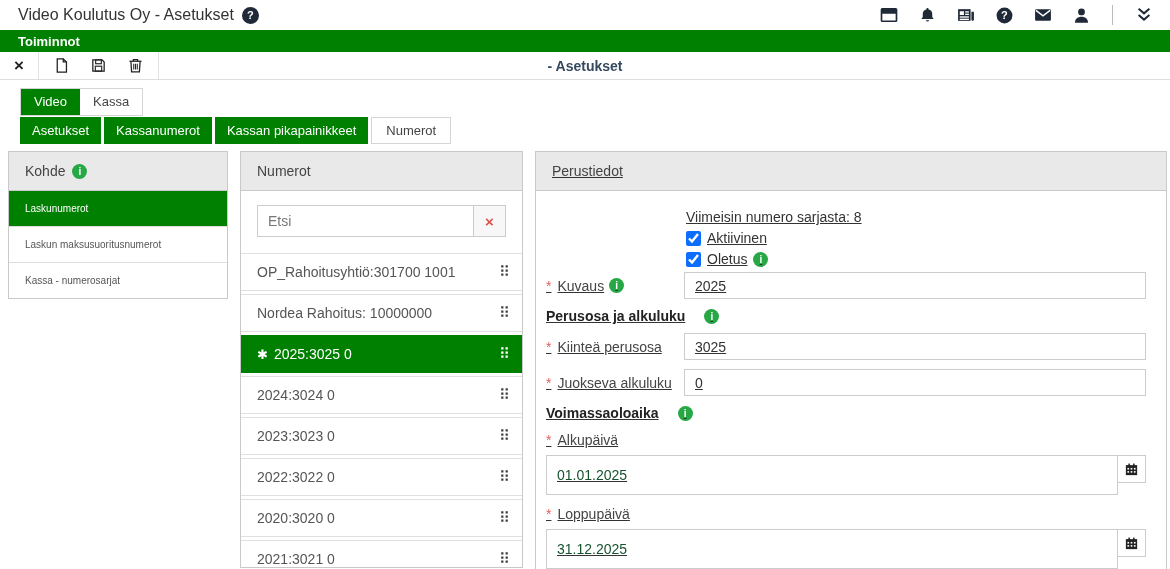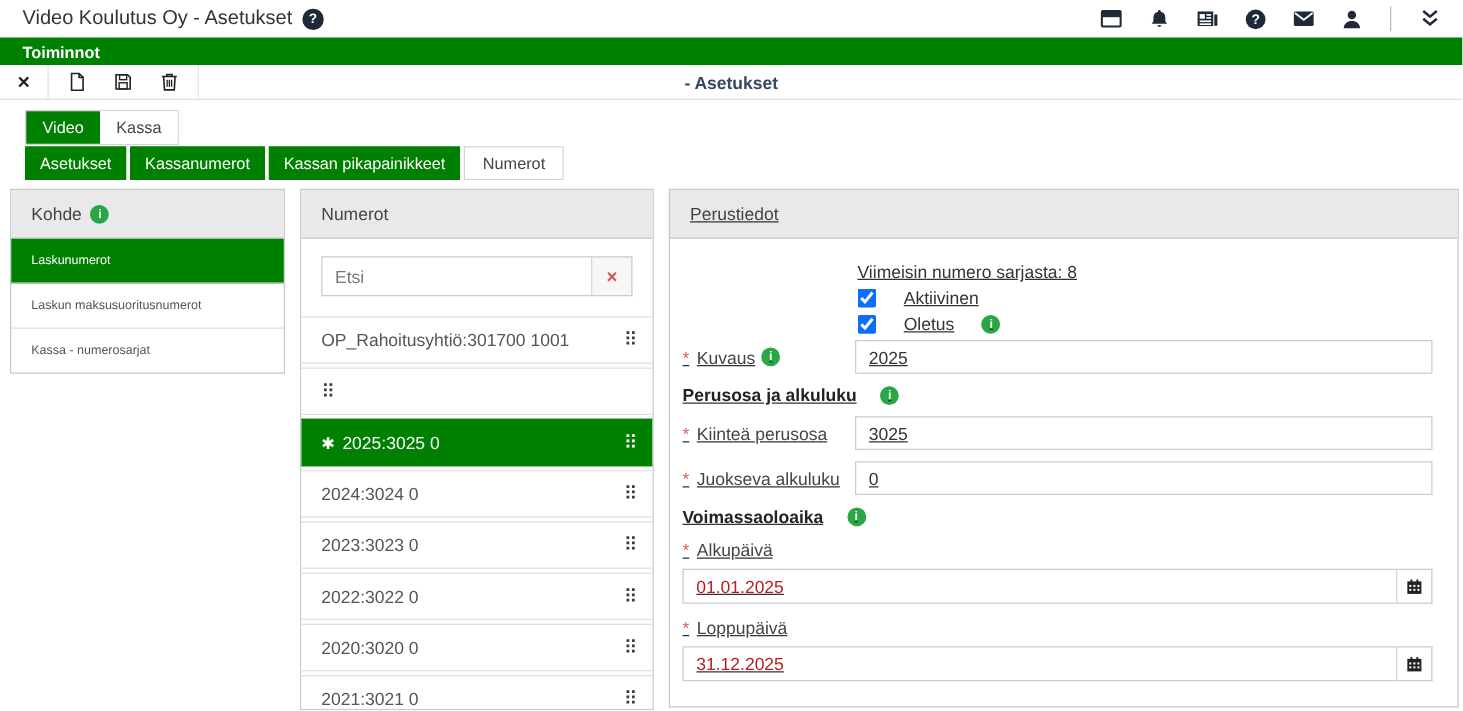--- a/index.html
+++ b/index.html
@@ -78,30 +78,30 @@
   .perustiedot-panel { flex:1;text-decoration:underline; }
   .pt-body { padding:18px 20px 20px 10px; }
   .form-row { display:flex; align-items:center; margin-bottom:9px; }
   .form-label { width:138px; flex-shrink:0; font-size:14px; color:#444;
     display:flex; align-items:center; gap:5px; padding-right:8px; }
   .req { color:#e05f5f; margin-right:1px; }
   .text-input { flex:1; height:27px; border:1px solid #ccc; padding:0 10px;
     font-size:14px; color:#333; font-family:inherit; min-width:0; }
   .indent-block { margin-left:140px; }
   .last-number { font-size:14px; color:#333; margin-bottom:5px; }
-  .check-row { display:flex; align-items:flex-end; gap:22px; margin-bottom:5px;
+  .check-row { display:flex; align-items:flex-end; gap:6px; margin-bottom:5px;
     font-size:14px; color:#333; }
   .check-row input[type=checkbox] { width:15px; height:15px; accent-color:#0d6efd; cursor:pointer; }
   .section-heading { font-size:14px; font-weight:bold; color:#222;
     display:flex; align-items:center; gap:19px; margin:4px 0 9px; }
   .date-label { font-size:14px; color:#444; margin:11px 0 7px;
     display:flex; align-items:center; gap:5px; }
   .date-group { display:flex; }
-  .date-input { flex:1; height:28px; border:1px solid #ccc; padding:0 10px;
-    font-size:14px; color:#b91c1c; font-family:inherit; min-width:0; }
+  .date-input { flex:1; height:40px; border:1px solid #ccc; padding:0 10px;
+    font-size:14px; color:#14532d; font-family:inherit; min-width:0; }
   .date-btn { width:28px; height:28px; border:1px solid #ccc; border-left:none;
     background:#fff; display:flex; align-items:center; justify-content:center;
     color:#222; cursor:pointer; }
 
   .info-icon { display:inline-flex; align-items:center; justify-content:center;
     width:15px; height:15px; border-radius:50%; background:#28a745; color:#fff;
     font-size:10px; font-weight:bold; font-style:normal; cursor:pointer; flex-shrink:0; }
 </style>
 </head>
 <body>
@@ -216,20 +216,21 @@
     </div>
     <div class="search-row">
       <input class="search-input" type="text" placeholder="Etsi" style="">
       <div class="clear-btn">×</div>
     </div>
     <div class="num-item">
       <span class="num-label">OP_Rahoitusyhtiö:301700 1001</span>
       <span class="drag">⠿</span>
     </div>
     <div class="num-item">
+      <span class="num-label">Nordea Rahoitus: 10000000</span>
       <span class="drag">⠿</span>
     </div>
     <div class="num-item selected">
       <span class="num-label">
         <span class="marker">✱</span>
         <span>2025:3025 0</span>
       </span>
       <span class="drag">⠿</span>
     </div>
     <div class="num-item">

